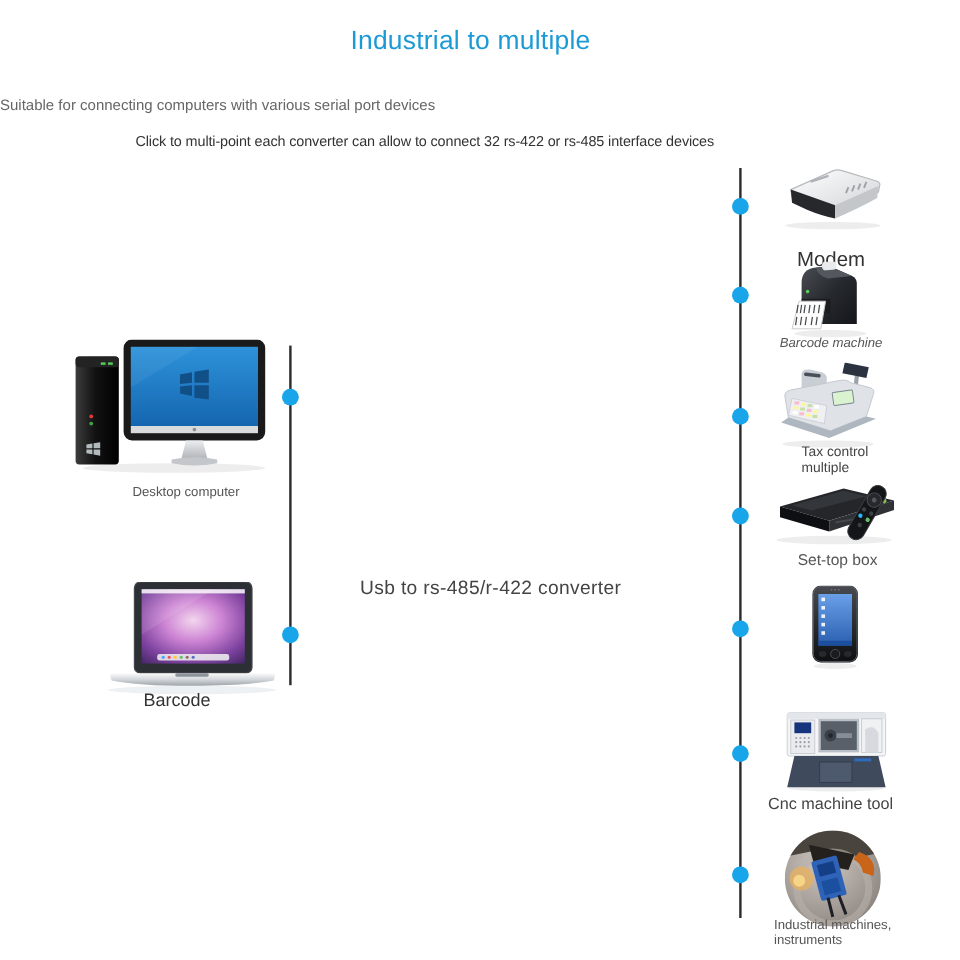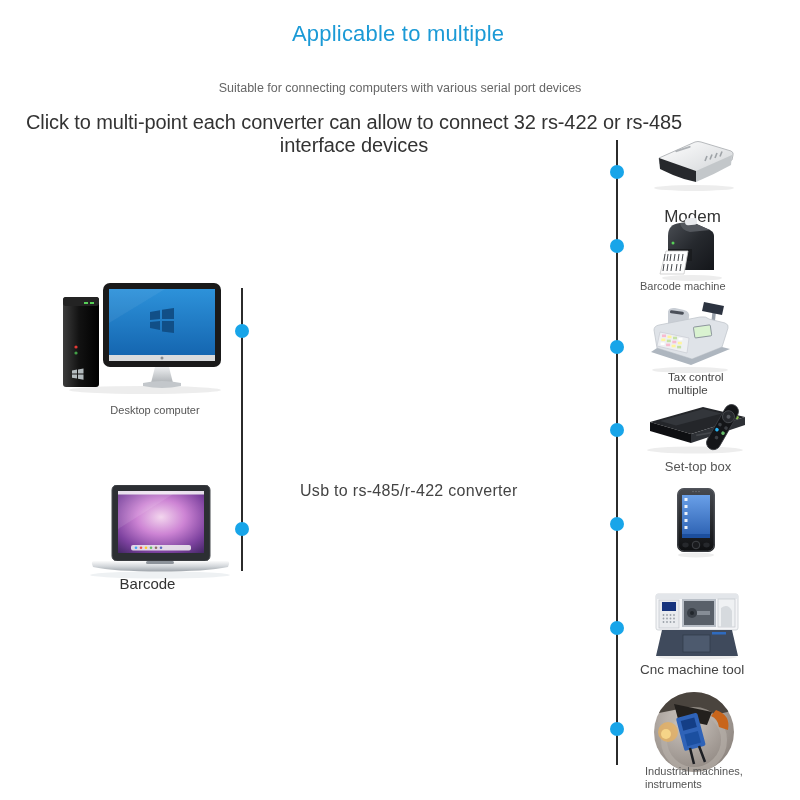--- a/index.html
+++ b/index.html
@@ -2,55 +2,55 @@
 <html><head>
 <meta charset="utf-8">
 <style>
   html,body{margin:0;padding:0;background:#fff;}
   body{font-family:"Liberation Sans","DejaVu Sans",sans-serif;}
   .page{position:relative;width:800px;height:800px;background:#ffffff;overflow:hidden;}
 
   
   .title-block{position:absolute;left:292px;top:22px;width:230px;color:#1b9ad6;
     font-size:22px;line-height:23px;font-weight:500;letter-spacing:.2px;}
-  .subtitle{position:absolute;left:0;top:81px;width:800px;text-align:center;
+  .subtitle{position:absolute;left:0;top:81px;width:800px;
     font-size:12.5px;color:#666;}
   .headline{position:absolute;left:0;top:111px;width:708px;text-align:center;
-    font-size:20px;color:#333;letter-spacing:-0.1px;}
+    font-size:12px;color:#333;letter-spacing:-0.1px;}
 
   
   .converter-label{position:absolute;left:300px;top:482px;font-size:16px;color:#444;letter-spacing:.3px;}
 
   
   .vline{position:absolute;width:2px;background:#2b2b2b;}
   .vline.left{left:241px;top:288px;height:283px;}
   .vline.right{left:616px;top:140px;height:625px;}
   .dot{position:absolute;width:14px;height:14px;border-radius:50%;background:#18a5e9;}
 
   
   .dev{position:absolute;}
   .dev svg{display:block;}
   .dev-label{position:absolute;color:#555;}
   .lbl-desktop{left:70px;top:404px;width:170px;text-align:center;font-size:11px;color:#555;}
   .lbl-laptop{left:75px;top:575px;width:145px;text-align:center;font-size:15px;color:#333;}
   .lbl-modem{left:645px;top:207px;width:95px;text-align:center;font-size:17px;color:#333;}
-  .lbl-barcode{left:640px;top:280px;width:105px;font-size:11px;color:#555;}
+  .lbl-barcode{left:640px;top:280px;width:105px;text-align:center;font-size:11px;color:#555;font-style:italic;}
   .lbl-tax{left:668px;top:371px;width:70px;font-size:11.5px;line-height:13px;color:#444;}
   .lbl-settop{left:640px;top:459px;width:116px;text-align:center;font-size:13px;color:#555;}
   .lbl-pda{left:647px;top:563px;width:100px;text-align:center;font-size:15px;letter-spacing:3px;color:#333;margin-top:48px;}
   .lbl-cnc{left:640px;top:662px;width:115px;font-size:13.5px;color:#444;}
   .lbl-industrial{left:645px;top:765px;width:105px;font-size:11px;line-height:13px;color:#555;}
 </style>
 </head>
 <body>
 
 <div class="page">
 
   <div class="title-block">
-    <div>Applicable to multiple</div>
+    <div>Industrial to multiple</div>
   </div>
   <div class="subtitle">Suitable for connecting computers with various serial port devices</div>
   <div class="headline">Click to multi-point each converter can allow to connect 32 rs-422 or rs-485 interface devices</div>
 
   <div class="converter-label">Usb to rs-485/r-422 converter</div>
 
   <div class="vline left"></div>
   <div class="vline right"></div>
 
   <div class="dot" style="left:235px;top:324px;"></div>

